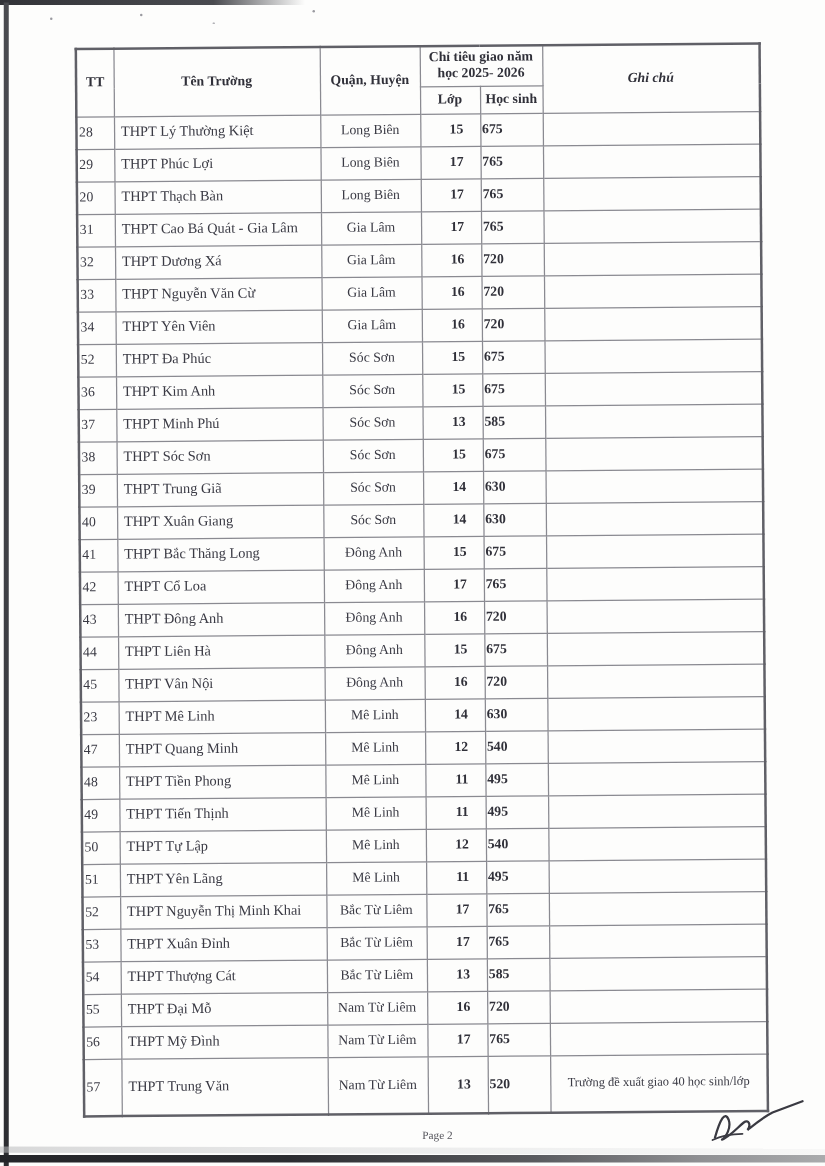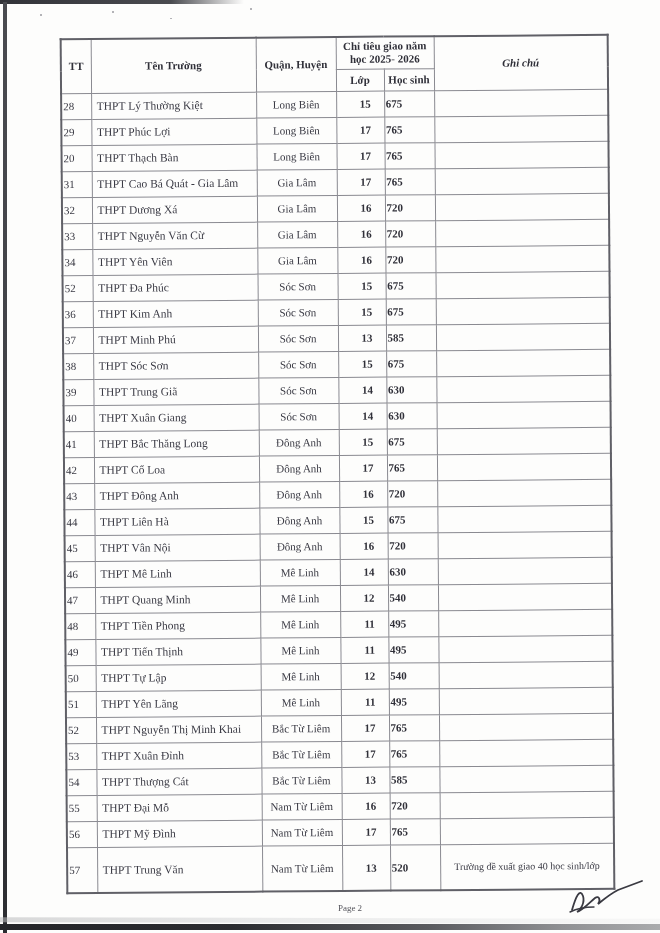--- a/index.html
+++ b/index.html
@@ -256,21 +256,21 @@
         <tr>
           <td class="c-tt">45</td>
           <td class="c-school">THPT Vân Nội</td>
           <td class="c-district">Đông Anh</td>
           <td class="c-classes">16</td>
           <td class="c-students">720</td>
           <td class="c-note"></td>
         </tr>
 
         <tr>
-          <td class="c-tt">46</td>
+          <td class="c-tt">23</td>
           <td class="c-school">THPT Mê Linh</td>
           <td class="c-district">Mê Linh</td>
           <td class="c-classes">14</td>
           <td class="c-students">630</td>
           <td class="c-note"></td>
         </tr>
 
         <tr>
           <td class="c-tt">47</td>
           <td class="c-school">THPT Quang Minh</td>

